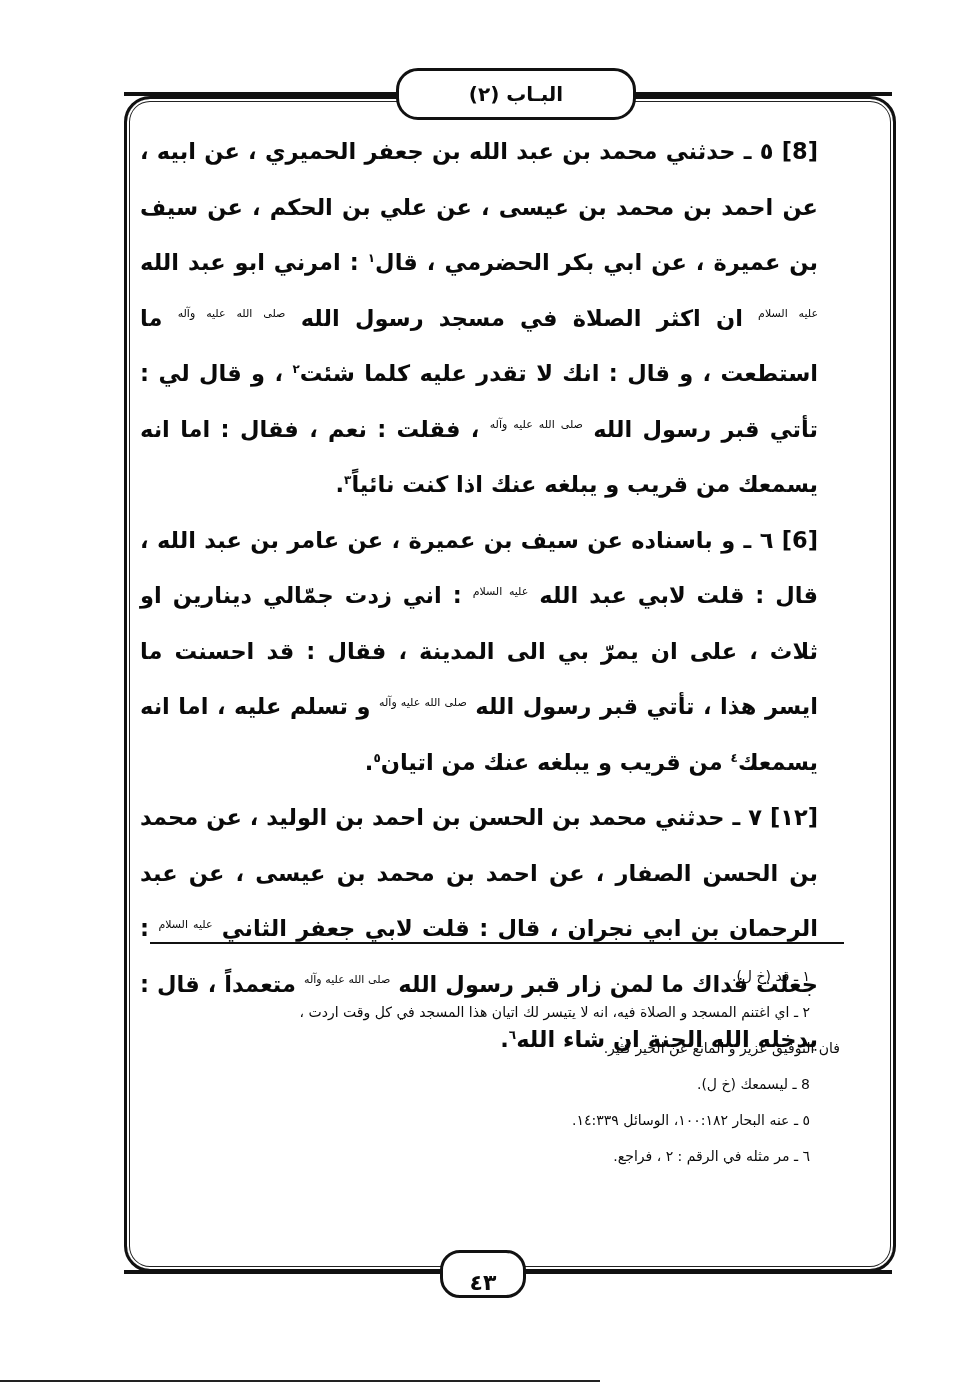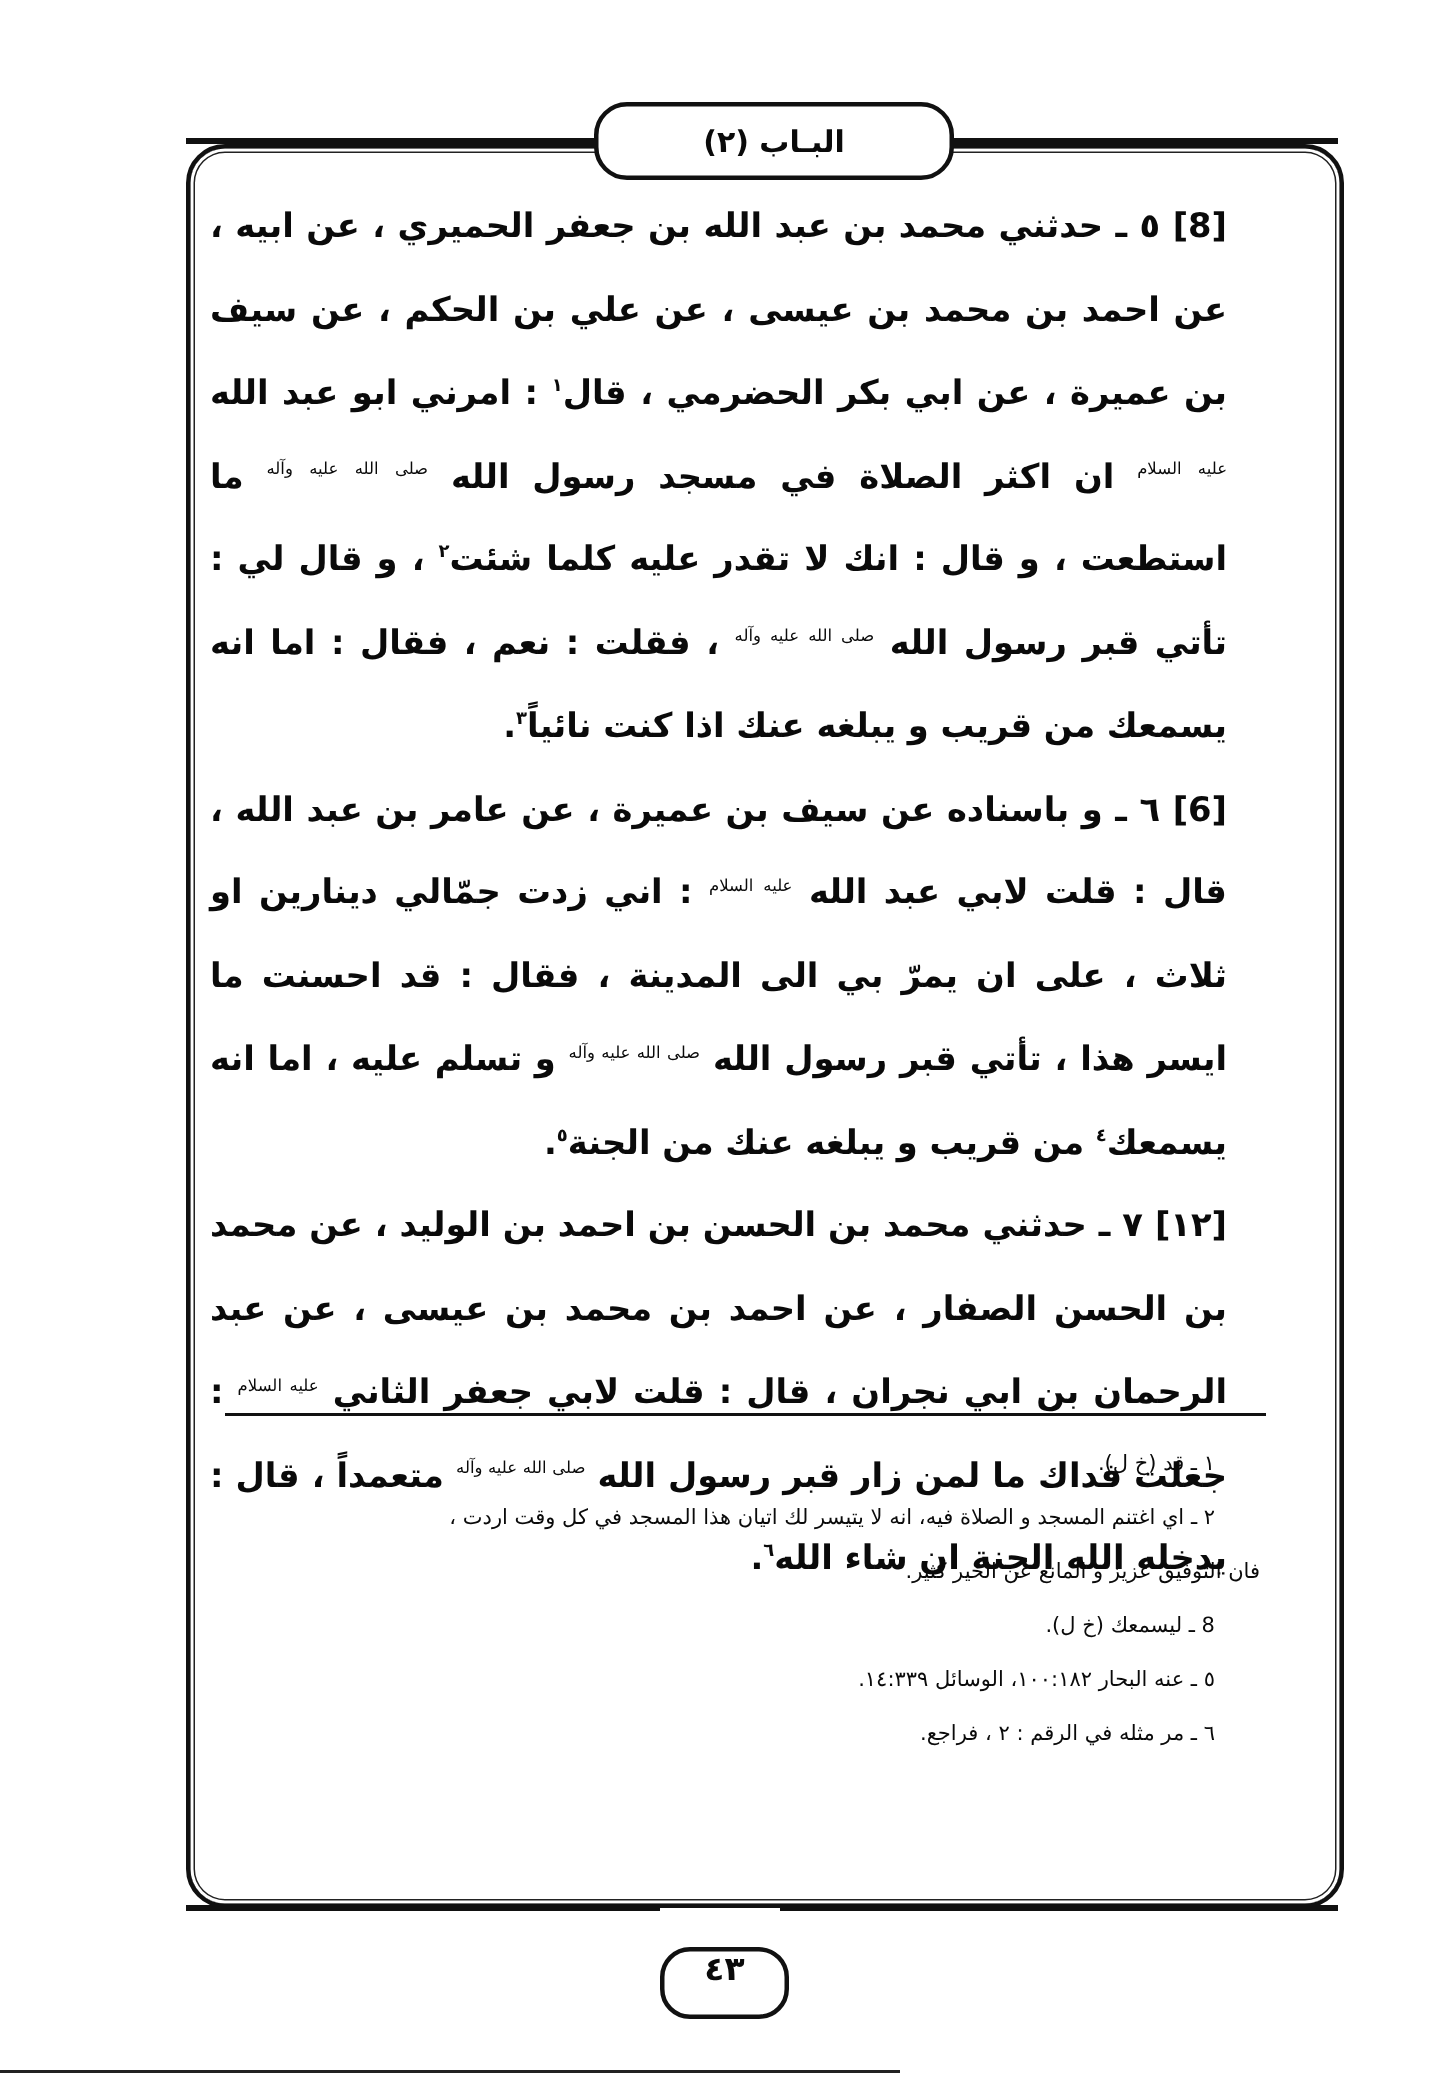--- a/index.html
+++ b/index.html
@@ -55,24 +55,23 @@
   .page-num {
     position: absolute;
     left: 440px;
     top: 1250px;
     width: 80px;
     height: 42px;
     background: #fff;
     border: 3px solid #111;
     border-radius: 20px;
     display: flex;
-    align-items: flex-start;
+    align-items: flex-end;
     justify-content: center;
     z-index: 2;
-    margin-top: 48px;
   }
   .page-num span {
     font-family: "DejaVu Sans", sans-serif;
     font-weight: bold;
     font-size: 22px;
   }
   .body-text {
     position: absolute;
     left: 140px;
     top: 124px;
@@ -174,21 +173,21 @@
   <p class="hadith indent">
     <span class="num">[6]</span>
     <span class="num">٦</span> ـ
     <span>و باسناده عن سيف بن عميرة ، عن عامر بن عبد الله ، قال :</span>
     <span>قلت لابي عبد الله</span>
     <span class="honorific">عليه السلام</span>
     <span>: اني زدت جمّالي دينارين او ثلاث ، على ان يمرّ</span>
     <span>بي الى المدينة ، فقال : قد احسنت ما ايسر هذا ، تأتي قبر رسول الله</span>
     <span class="honorific">صلى الله عليه وآله</span>
     <span>و تسلم عليه ، اما انه يسمعك</span><sup class="fn">٤</sup>
-    <span>من قريب و يبلغه عنك من الجنة</span><sup class="fn">٥</sup><span>.</span>
+    <span>من قريب و يبلغه عنك من اتيان</span><sup class="fn">٥</sup><span>.</span>
   </p>
 
   <p class="hadith indent">
     <span class="num">[١٢]</span>
     <span class="num">٧</span> ـ
     <span>حدثني محمد بن الحسن بن احمد بن الوليد ، عن محمد بن</span>
     <span>الحسن الصفار ، عن احمد بن محمد بن عيسى ، عن عبد الرحمان بن</span>
     <span>ابي نجران ، قال : قلت لابي جعفر الثاني</span>
     <span class="honorific">عليه السلام</span>
     <span>: جعلت فداك ما لمن زار قبر</span>

